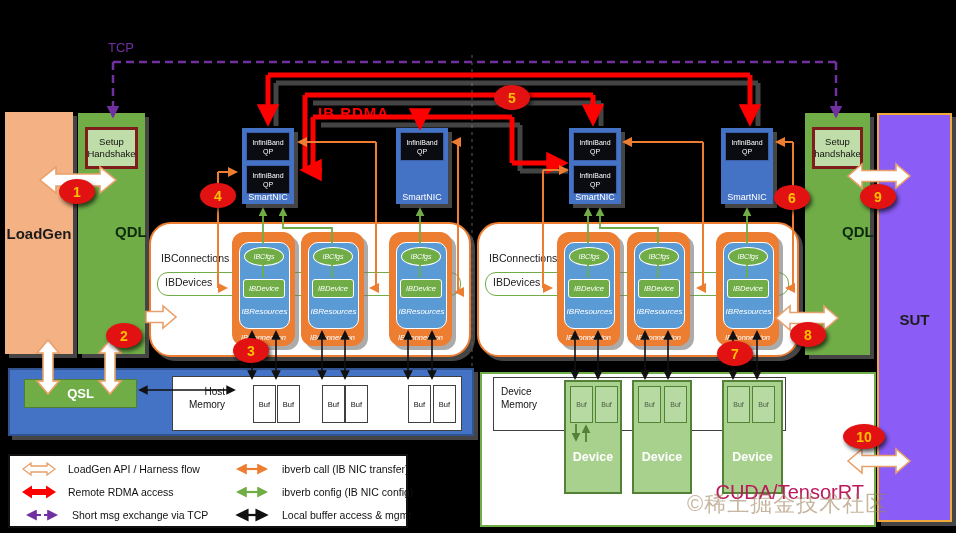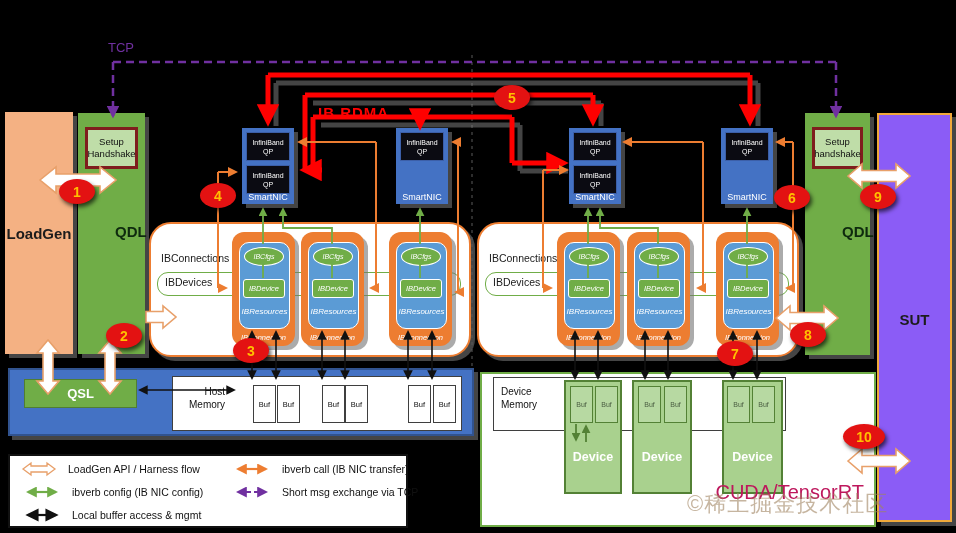--- a/index.html
+++ b/index.html
@@ -372,20 +372,26 @@
         </svg>
       <span class="ltext">LoadGen API / Harness flow</span>
     </div>
     <div class="lrow">
       <svg width="44" height="16">
           <line x1="8" y1="8" x2="36" y2="8" stroke="#ED7D31" stroke-width="2.2" marker-start="url(#mO)" marker-end="url(#mO)"></line>
         </svg>
       <span class="ltext">ibverb call (IB NIC transfer)</span>
     </div>
     <div class="lrow">
+      <svg width="40" height="16">
+          <polygon points="2,8 12,1.5 12,5 26,5 26,1.5 36,8 26,14.5 26,11 12,11 12,14.5" fill="#FF0000"></polygon>
+        </svg>
+      <span class="ltext">Remote RDMA access</span>
+    </div>
+    <div class="lrow">
       <svg width="44" height="16">
           <line x1="8" y1="8" x2="36" y2="8" stroke="#70AD47" stroke-width="2.2" marker-start="url(#mG)" marker-end="url(#mG)"></line>
         </svg>
       <span class="ltext">ibverb config (IB NIC config)</span>
     </div>
     <div class="lrow">
       <svg width="44" height="16">
           <line x1="8" y1="8" x2="36" y2="8" stroke="#7030A0" stroke-width="2.2" stroke-dasharray="5 3" marker-start="url(#mP)" marker-end="url(#mP)"></line>
         </svg>
       <span class="ltext">Short msg exchange via TCP</span>

